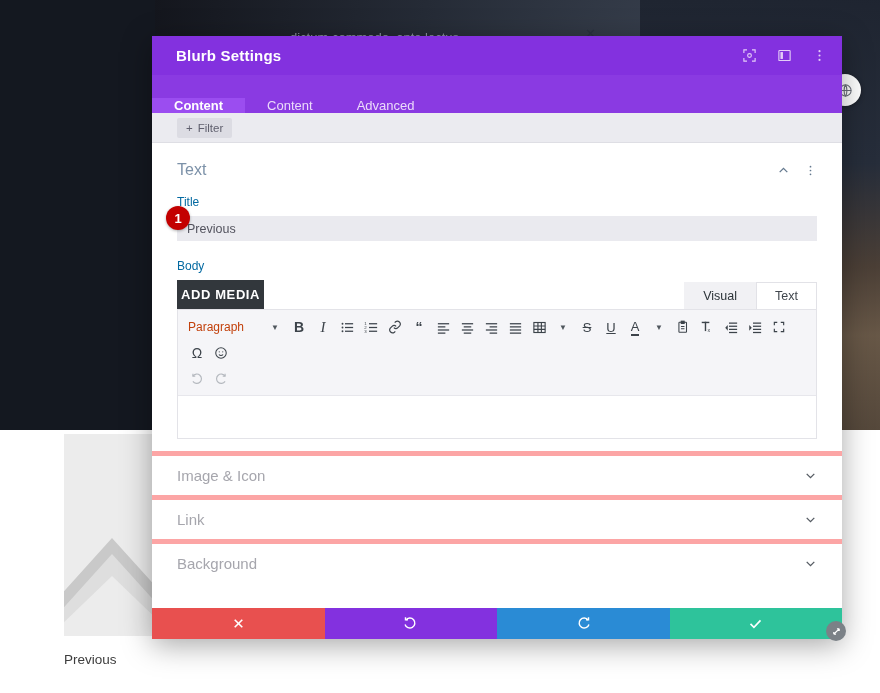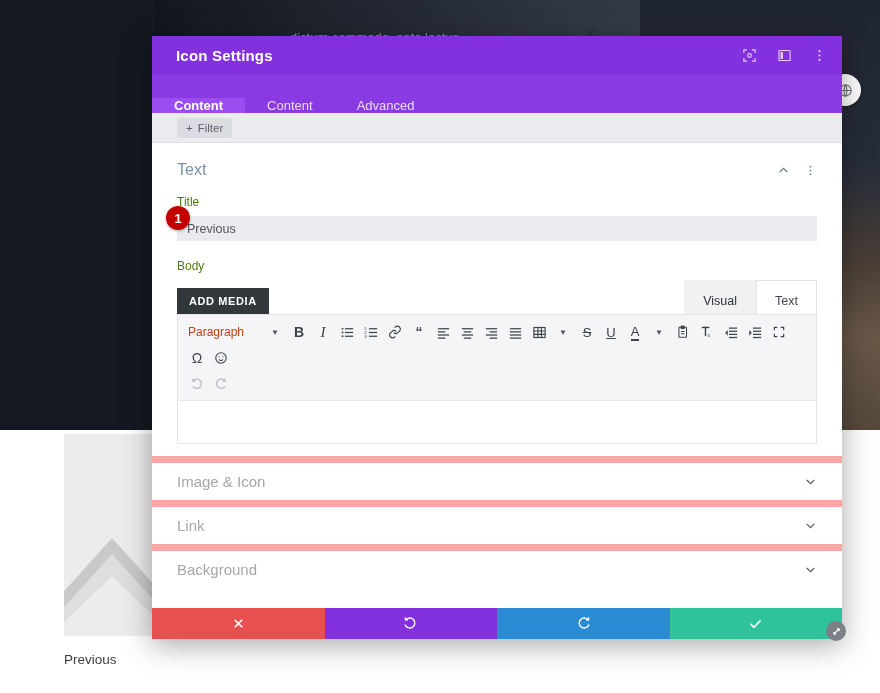--- a/index.html
+++ b/index.html
@@ -225,21 +225,21 @@
   .section-open-title {
     flex: 1 1 auto;
     font-size: 16px;
     color: #7c91a8;
   }
   .section-head-icons { display: flex; align-items: center; gap: 14px; }
   .section-head-icons .hi { color: #64798f; cursor: pointer; display:flex; }
 
   .field-label {
     font-size: 12px;
-    color: #4d7c0f;
+    color: #0369a1;
     margin-bottom: 7px;
   }
   .field-wrap { position: relative; margin-bottom: 18px; }
   .text-input {
     width: 100%;
     height: 25px;
     background: #eaeaef;
     border: none;
     outline: none;
     padding: 0 10px;
@@ -260,30 +260,30 @@
     box-shadow: 0 1px 3px rgba(0,0,0,.3);
   }
 
   
   .editor-top { display: flex; align-items: flex-end; margin-bottom: 0; }
   .add-media-btn {
     background: #32373c;
     color: #ffffff;
     border: none;
     font-family: "Liberation Sans", sans-serif;
-    font-size: 11px;
+    font-size: 13px;
     font-weight: bold;
     letter-spacing: .6px;
-    padding: 7px 12px;
+    padding: 7px 4px;
     cursor: pointer;
   }
   .editor-tabs { margin-left: auto; display: flex; align-items: flex-end; gap: 0; }
   .editor-tab {
     font-size: 12.5px;
-    padding: 13px 18px 6px;
+    padding: 6px 18px 6px;
     cursor: pointer;
     border: 1px solid transparent;
     border-bottom: none;
     color: #40464d;
   }
   .editor-tab.active { background: #f1f1f4; color: #2c3338; }
   .editor-tab.inactive { background: #ffffff; border-color: #e2e2e7; }
 
   .editor-frame { border: 1px solid #e3e3e8; }
   .editor-toolbar {
@@ -315,21 +315,21 @@
   .tb-caret { font-size: 8px; color: #50575e; }
   .tb-row2 { flex-basis: 100%; display: flex; align-items: center; }
   .tb-item.muted { color: #b5b9bf; }
   .editor-content {
     background: #ffffff;
     height: 42px;
   }
 
   
   .section-collapsed {
-    border-top: 7px solid #fca5a5;
+    border-top: 5px solid #fca5a5;
     height: 44px;
     display: flex;
     align-items: center;
     padding: 0 25px;
     cursor: pointer;
   }
   .section-collapsed:first-of-type { border-top: 1px solid #ededf1; }
   .section-collapsed .sc-title {
     flex: 1 1 auto;
     font-size: 15px;
@@ -393,21 +393,21 @@
   <div class="float-round-btn">
     <svg width="15" height="15" viewBox="0 0 24 24" fill="none" stroke="#6b6f7a" stroke-width="1.7">
       <circle cx="12" cy="12" r="9"></circle>
       <path d="M3 12h18M12 3c3 3.5 3 14 0 18M12 3c-3 3.5-3 14 0 18"></path>
     </svg>
   </div>
 
   <div id="modal">
 
     <div class="modal-titlebar">
-      <div class="modal-title">Icon Settings</div>
+      <div class="modal-title">Blurb Settings</div>
       <div class="title-icons">
         <div class="title-icon">
           <svg width="15" height="15" viewBox="0 0 24 24" fill="none" stroke="#e3ccf7" stroke-width="1.8">
             <path d="M3 8V3h5M21 8V3h-5M3 16v5h5M21 16v5h-5"></path>
             <circle cx="12" cy="12" r="3"></circle>
           </svg>
         </div>
         <div class="title-icon">
           <svg width="15" height="15" viewBox="0 0 24 24" fill="none" stroke="#e3ccf7" stroke-width="1.8">
             <rect x="3" y="4" width="18" height="16" rx="1"></rect>

